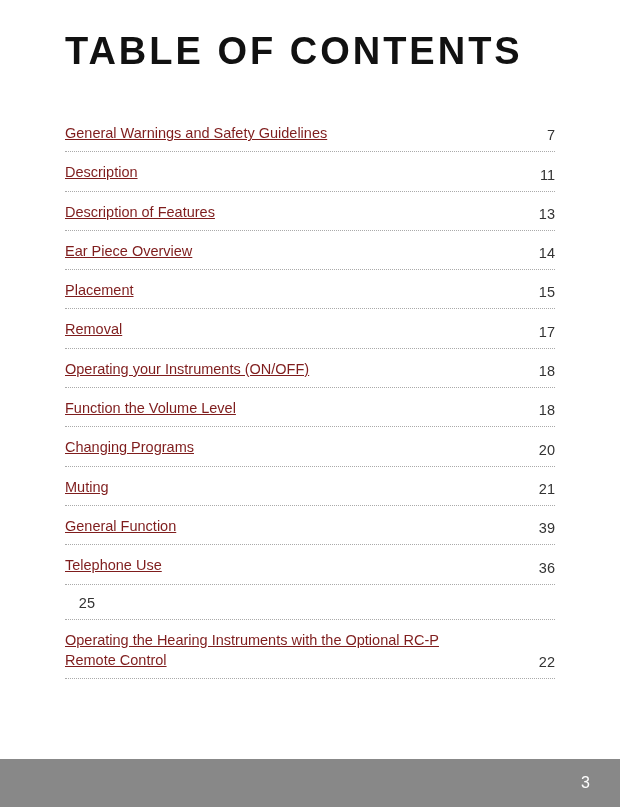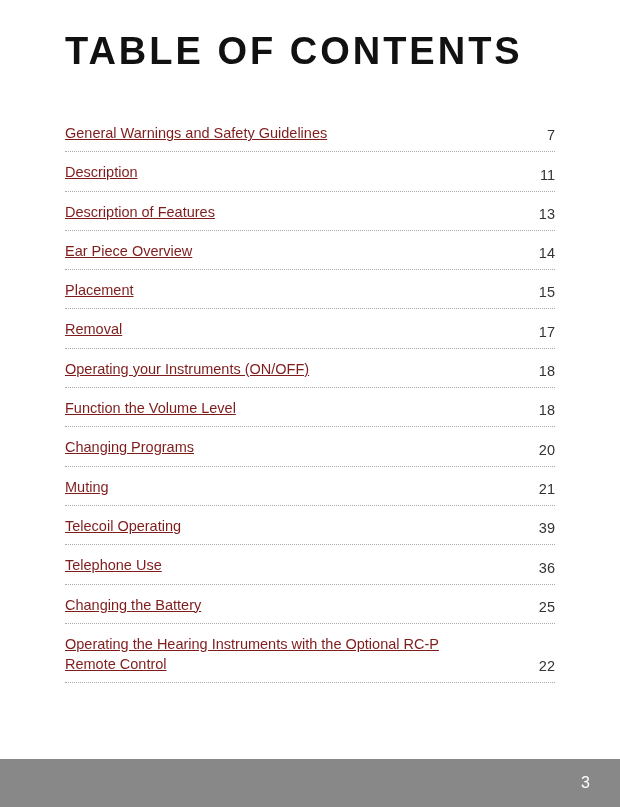--- a/index.html
+++ b/index.html
@@ -131,29 +131,28 @@
         </li>
         <li class="toc-item">
           <span class="toc-item-label">Changing Programs</span>
           <span class="toc-item-page">20</span>
         </li>
         <li class="toc-item">
           <span class="toc-item-label">Muting</span>
           <span class="toc-item-page">21</span>
         </li>
         <li class="toc-item">
-          <span class="toc-item-label">Telecoil Operating</span>
+          <span class="toc-item-label">General Function</span>
           <span class="toc-item-page">39</span>
         </li>
         <li class="toc-item">
           <span class="toc-item-label">Telephone Use</span>
           <span class="toc-item-page">36</span>
         </li>
         <li class="toc-item">
-          <span class="toc-item-label">Changing the Battery</span>
           <span class="toc-item-page">25</span>
         </li>
         <li class="toc-item">
           <span class="toc-item-label">Operating the Hearing Instruments with the Optional RC-P Remote Control</span>
           <span class="toc-item-page">22</span>
         </li>
       </ul>
   </div>
 
   <div class="footer-bar">

